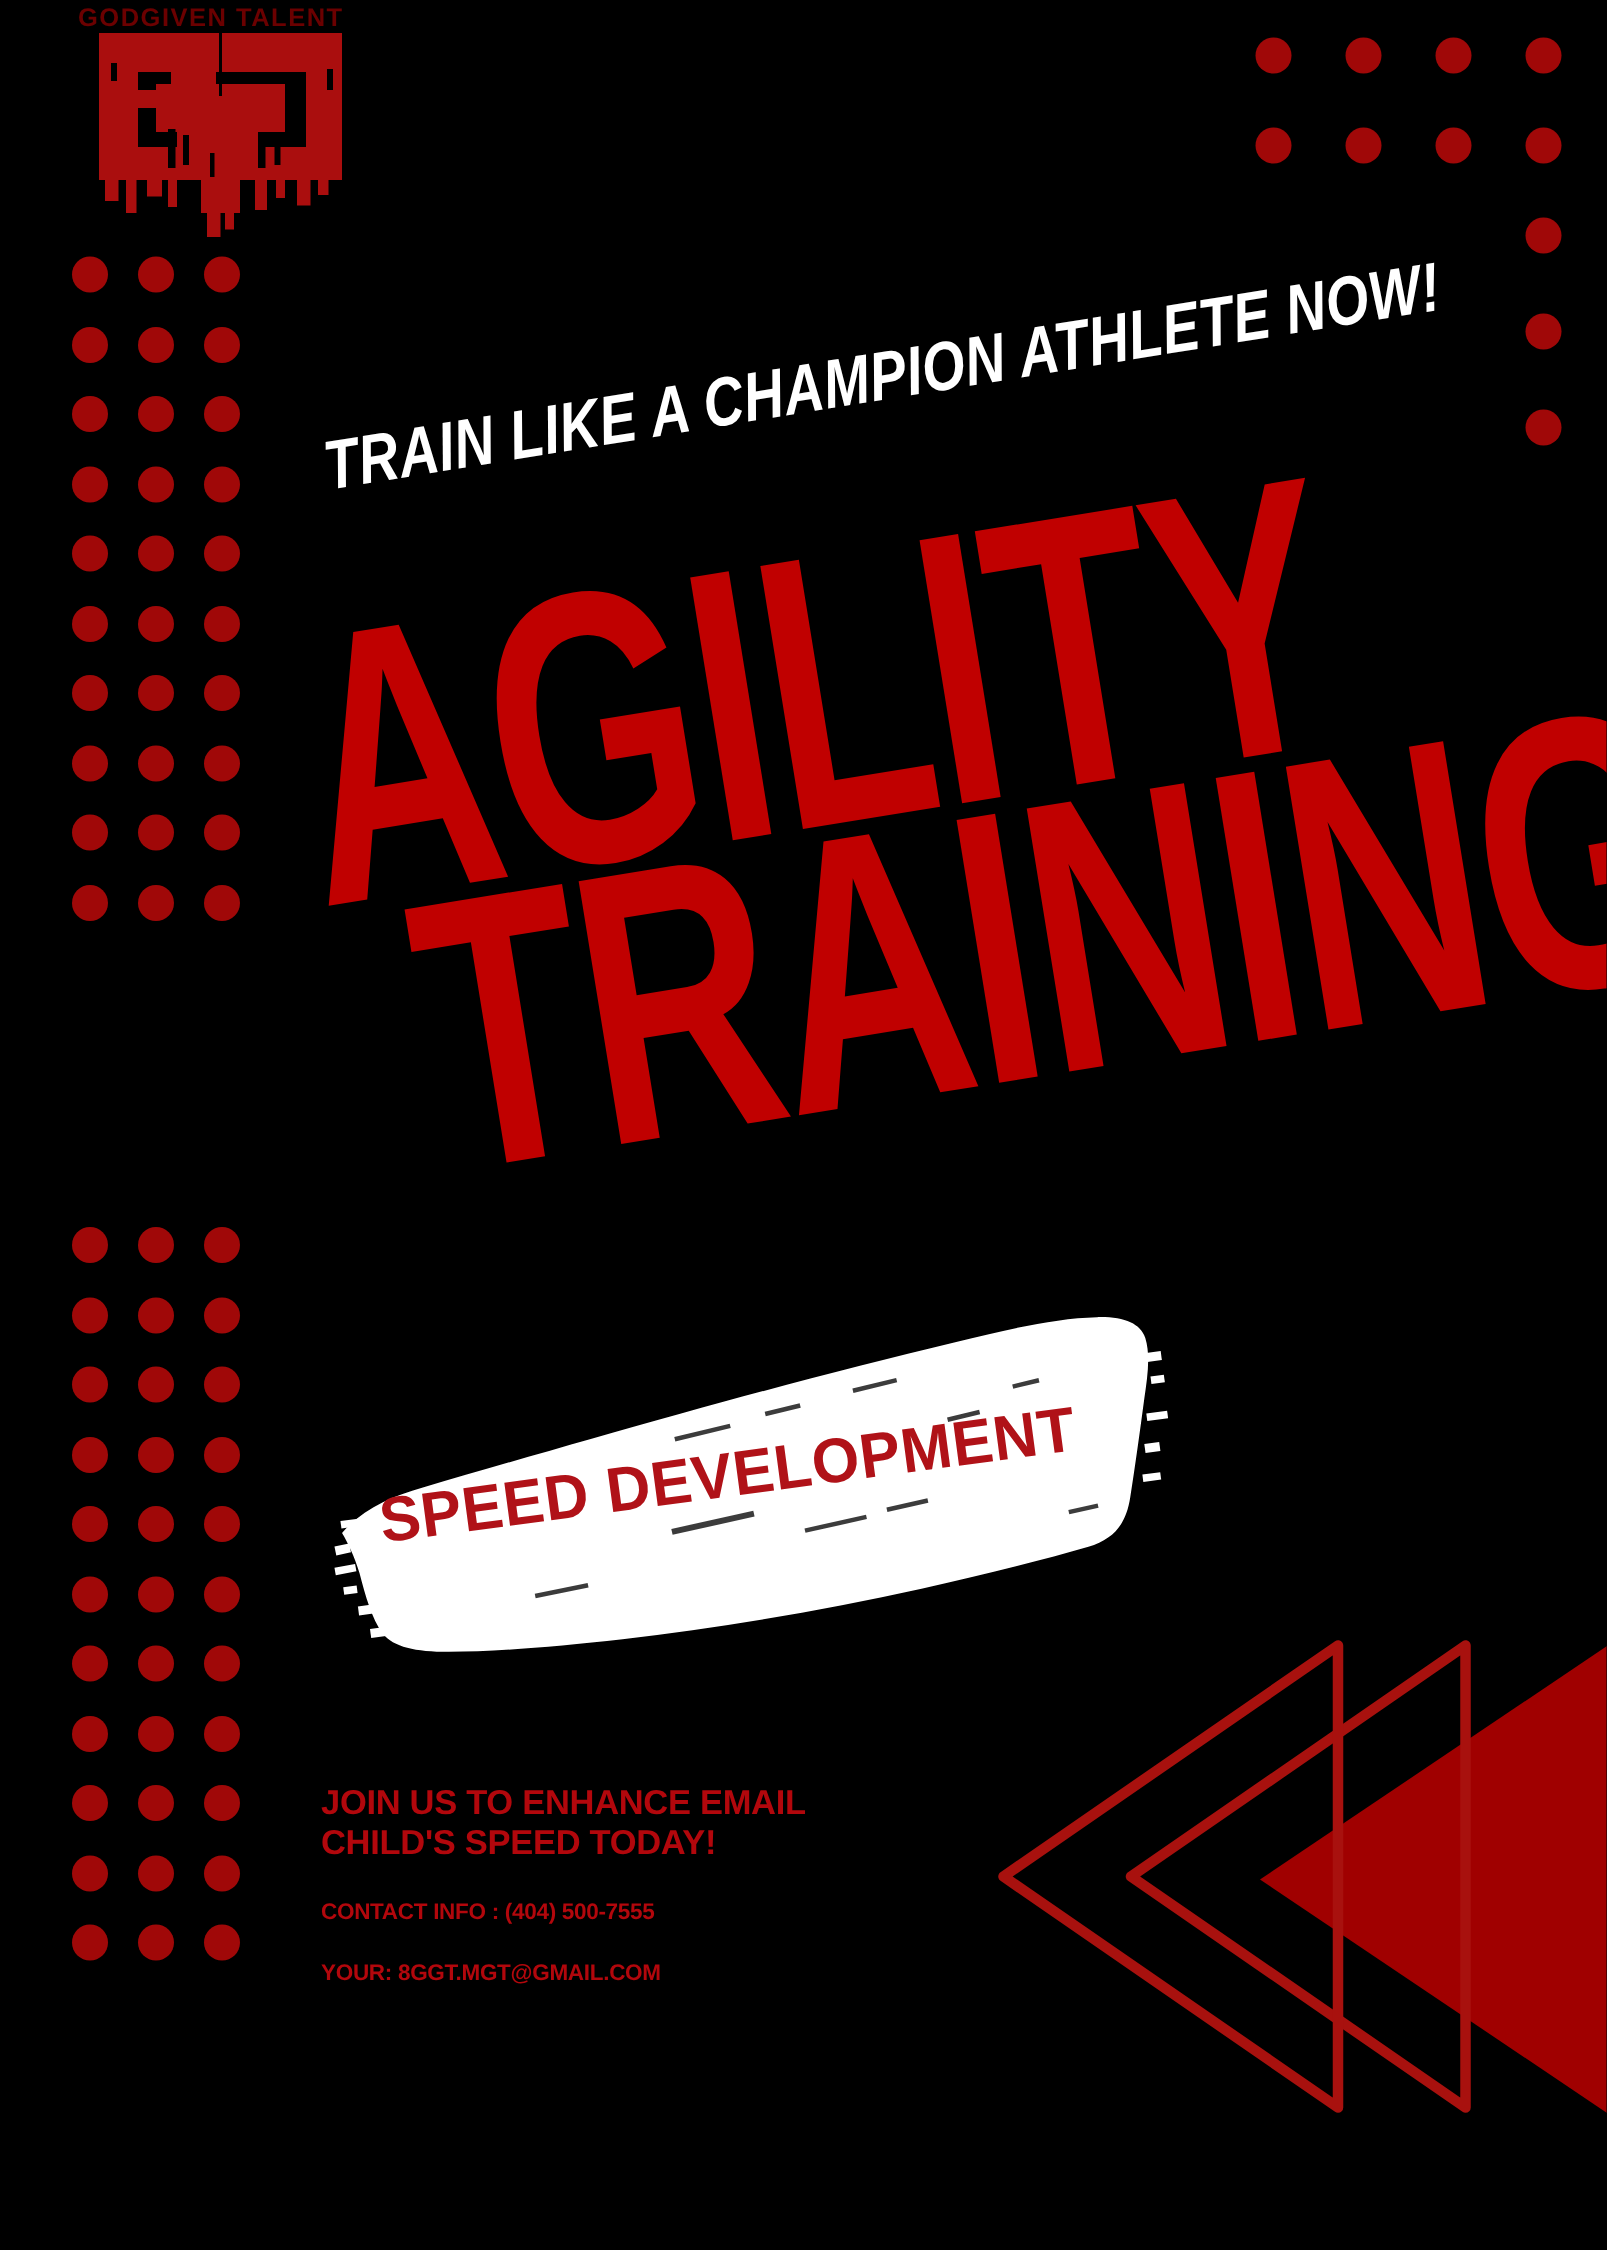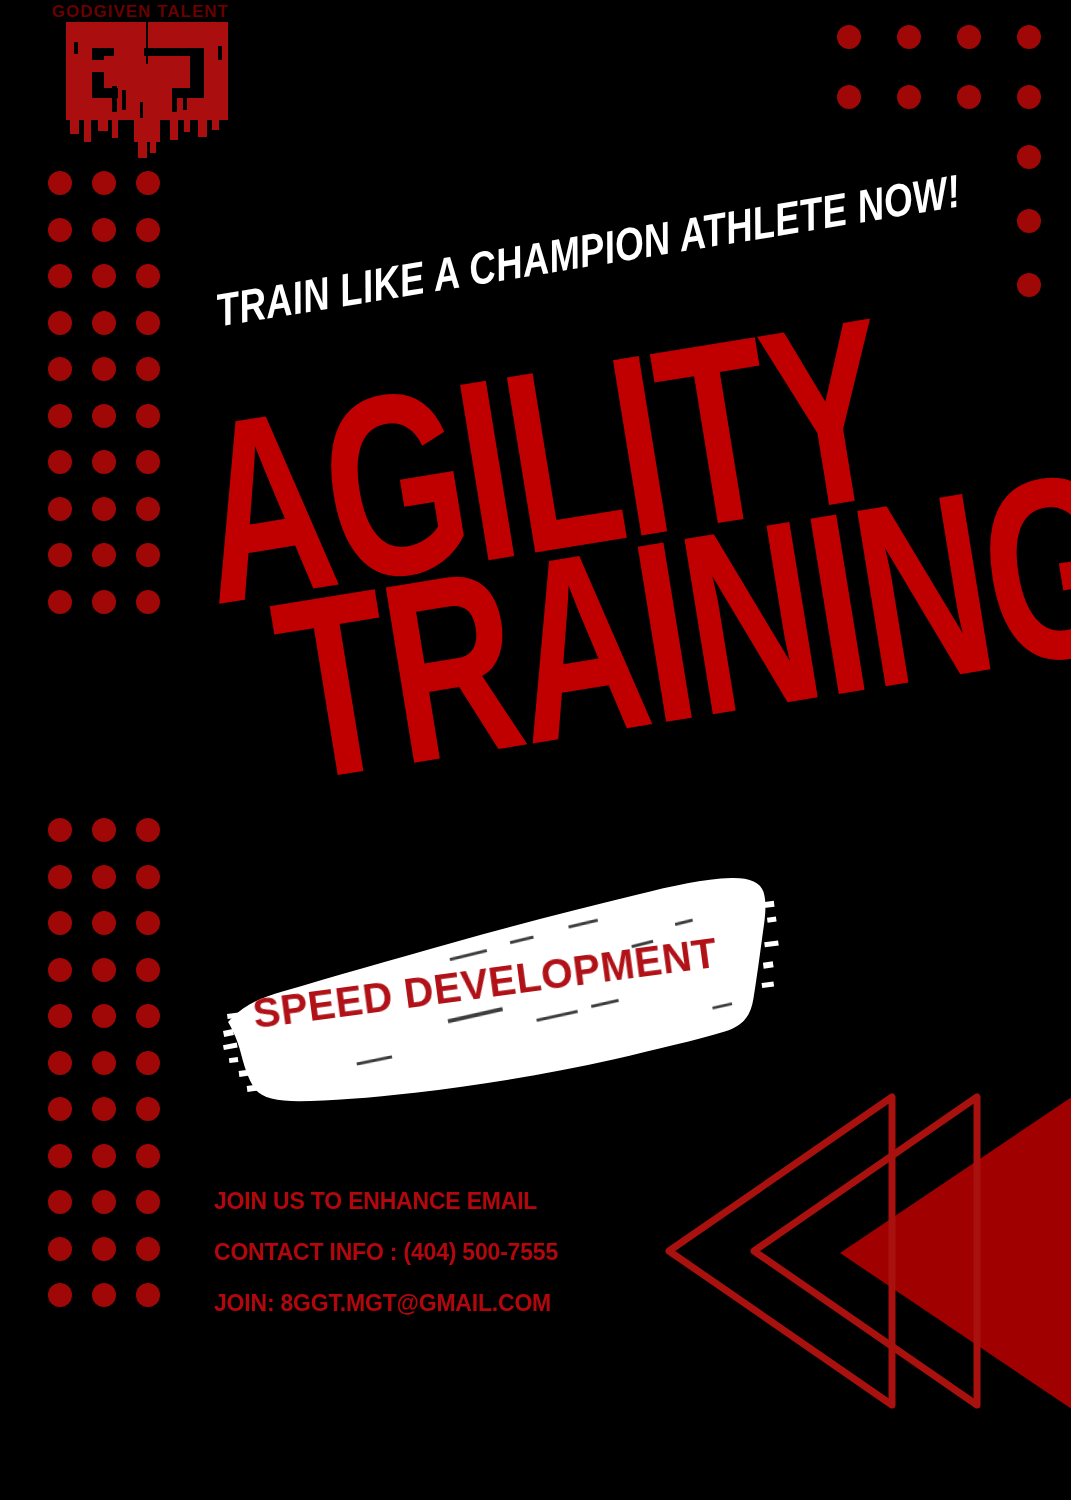--- a/index.html
+++ b/index.html
@@ -148,21 +148,21 @@
     color: #B2070C;
     font-family: "Liberation Sans", sans-serif;
   }
   #contact .cta {
     font-size: 23px;
     font-weight: bold;
     line-height: 1.18;
     letter-spacing: -0.2px;
   }
   #contact .info-line {
-    font-size: 23px;
+    font-size: 15px;
     font-weight: bold;
     letter-spacing: -0.2px;
     margin-top: 24px;
     white-space: nowrap;
   }
 </style>
 </head>
 <body>
 
 <div id="poster">
@@ -353,17 +353,18 @@
         <rect x="420" y="60" width="22" height="3" transform="rotate(-6 431 61)"></rect>
         <rect x="466" y="44" width="18" height="3" transform="rotate(-6 475 45)"></rect>
         <rect x="492" y="132" width="20" height="3" transform="rotate(-5 502 133)"></rect>
       </g>
     </svg>
     <div id="banner-label">SPEED DEVELOPMENT</div>
   </div>
 
   <div id="contact">
     <div class="cta">JOIN US TO ENHANCE EMAIL</div>
+    <div class="cta">CHILD'S SPEED TODAY!</div>
     <div class="info-line">CONTACT INFO : (404) 500-7555</div>
-    <div class="info-line">JOIN: 8GGT.MGT@GMAIL.COM</div>
+    <div class="info-line">YOUR: 8GGT.MGT@GMAIL.COM</div>
   </div>
 
 </div>
 
 </body></html>

